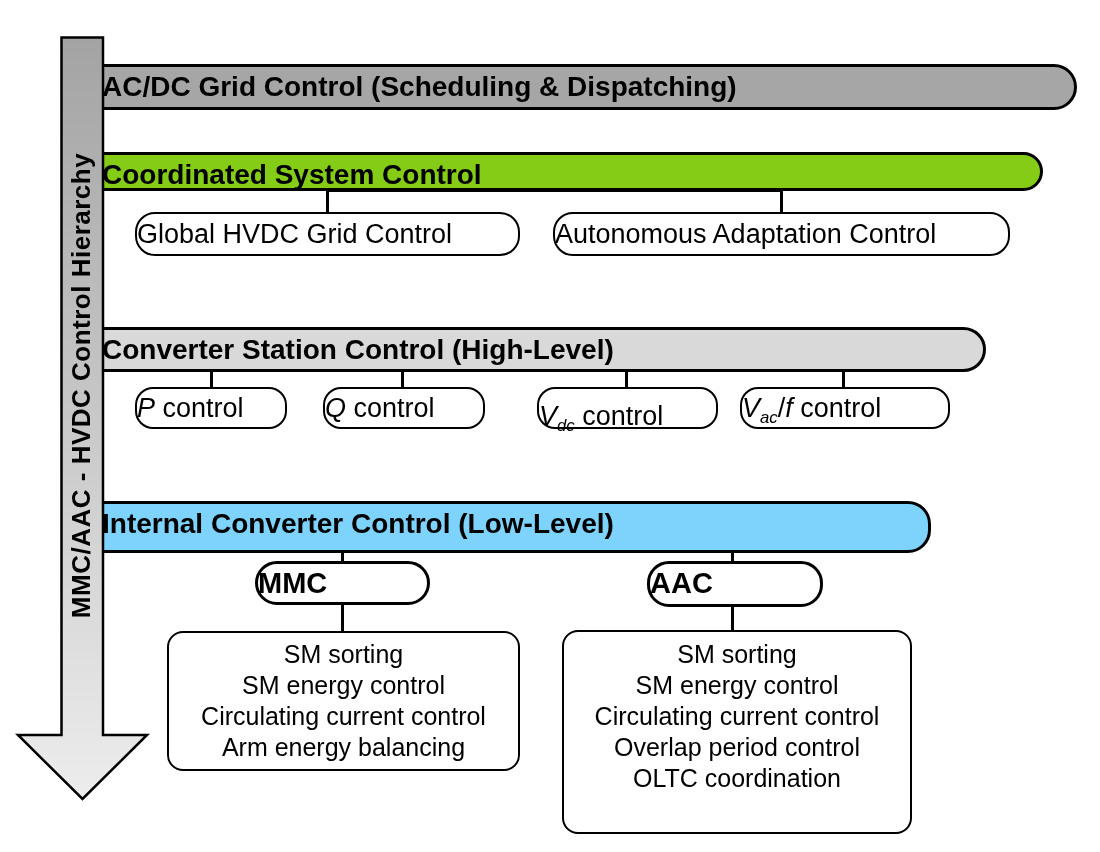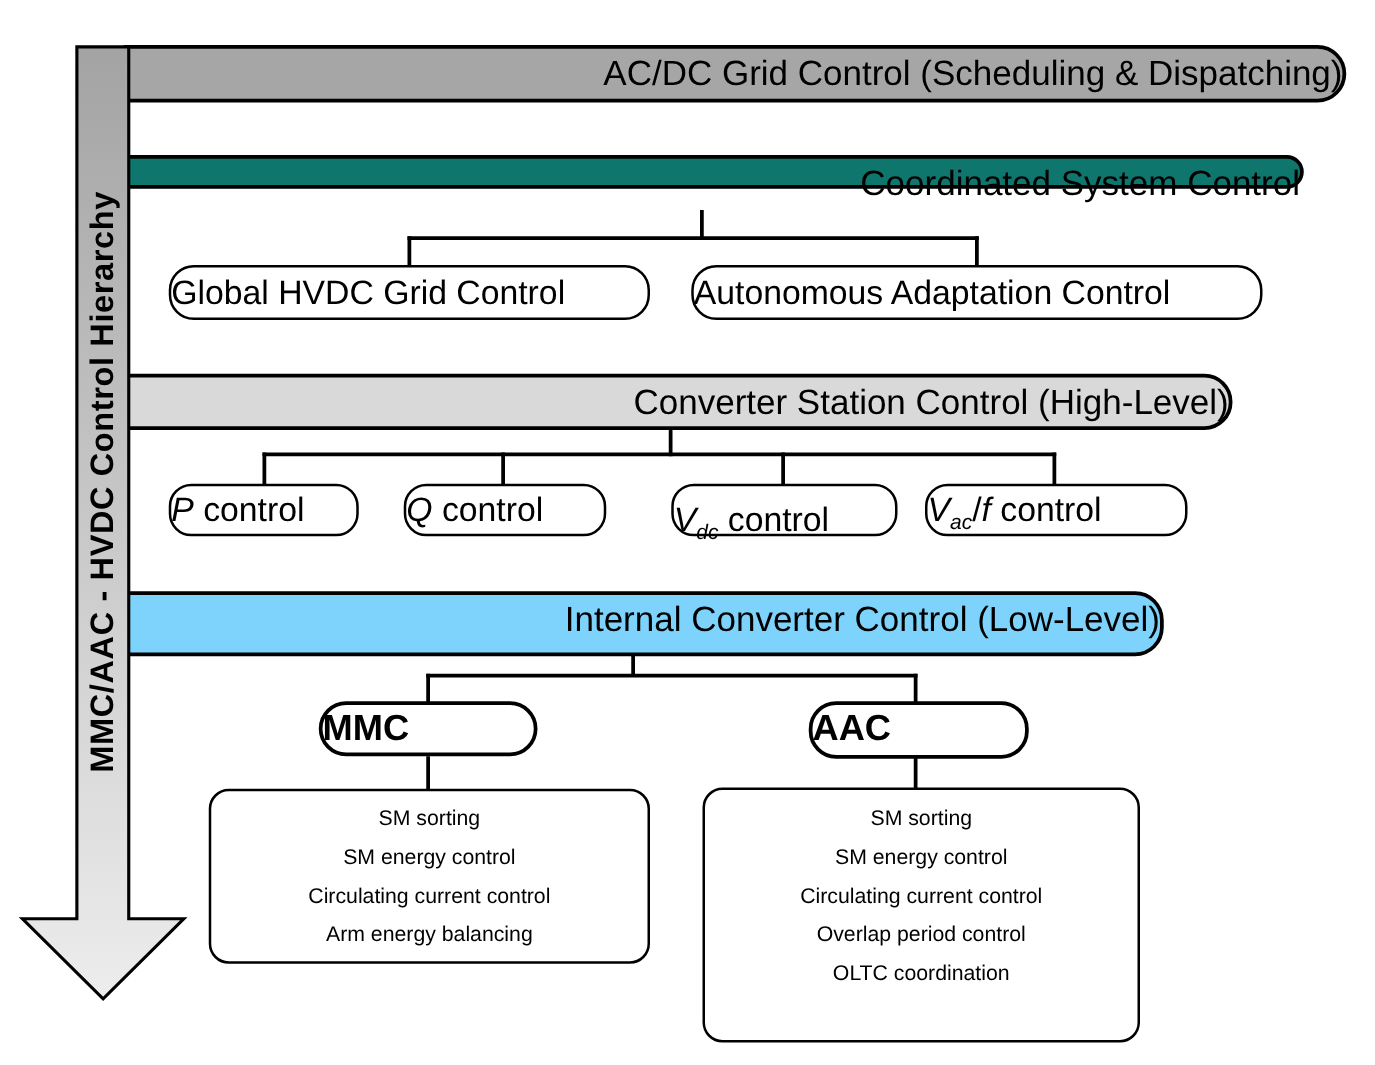--- a/index.html
+++ b/index.html
@@ -4,35 +4,35 @@
 <style>
   html,body{margin:0;padding:0;background:#fff;}
   #canvas{
     position:relative;width:1100px;height:852px;background:#ffffff;
     font-family:"Liberation Sans",sans-serif;color:#000;overflow:hidden;
   }
   .abs{position:absolute;box-sizing:border-box;}
   
   .bar{
     border:3px solid #000;border-radius:0 23px 23px 0;
-    text-align:right;font-weight:normal;font-size:28px;z-index:1;
+    text-align:left;font-weight:bold;font-size:28px;z-index:1;margin-top:28px;
   }
   .bar span{display:inline-block;}
   
   .conn{background:#000;z-index:0;}
   
   .node{
     background:#fff;border:2px solid #000;border-radius:20px;
     text-align:left;font-size:27px;z-index:2;
   }
   .node-sm{border-radius:18px;}
   .node-bold{border:3.5px solid #000;border-radius:22px;font-weight:bold;font-size:29px;}
   .listbox{
     background:#fff;border:2px solid #000;border-radius:16px;
-    text-align:center;font-size:17px;z-index:2;
+    text-align:center;font-size:25px;z-index:2;
   }
   .listbox .li{line-height:31px;}
   .v{font-style:italic;}
   sub.v{font-size:0.62em;font-style:italic;}
   
   #arrow-svg{position:absolute;left:0;top:0;z-index:5;pointer-events:none;}
   #arrow-label{
     position:absolute;left:60px;top:735px;width:699px;height:43px;
     transform:rotate(-90deg);transform-origin:top left;
     text-align:center;line-height:43px;font-weight:bold;font-size:26px;
@@ -41,21 +41,21 @@
 </style>
 </head>
 <body>
 
 <div id="canvas">
 
   <div class="abs bar" style="left: 99px; top: 36px; width: 978px; height: 46px; line-height: 40px; background: rgb(166, 166, 166);">
     <span>AC/DC Grid Control (Scheduling &amp; Dispatching)</span>
   </div>
 
-  <div class="abs bar" style="left: 99px; top: 124px; width: 944px; height: 27px; line-height: 39px; background: #0f766e;">
+  <div class="abs bar" style="left: 99px; top: 124px; width: 944px; height: 39px; line-height: 39px; background: #84cc16;">
     <span>Coordinated System Control</span>
   </div>
 
   <div class="abs bar" style="left: 99px; top: 299px; width: 887px; height: 45px; line-height: 39px; background: rgb(217, 217, 217);">
     <span>Converter Station Control (High-Level)</span>
   </div>
 
   <div class="abs bar" style="left: 99px; top: 473px; width: 832px; height: 52px; line-height: 39px; background: #7dd3fc;">
     <span>Internal Converter Control (Low-Level)</span>
   </div>

